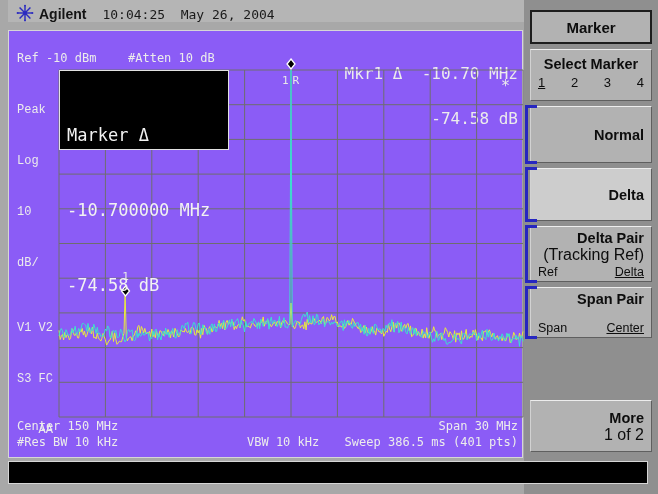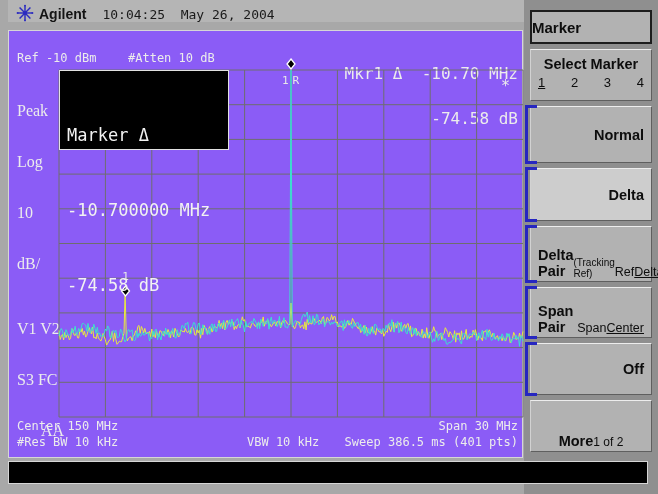--- a/index.html
+++ b/index.html
@@ -12,21 +12,21 @@
   .logo{width:18px;height:18px;margin-left:8px;flex:0 0 auto;}
   .brand{font-weight:bold;font-size:14px;color:#141414;margin-left:5px;}
   .clock{font-family:"DejaVu Sans Mono",monospace;font-size:13px;color:#1a1a1a;
          margin-left:16px;white-space:pre;}
 
   
   .display{position:absolute;left:8px;top:30px;width:515px;height:428px;background:#8b5cf6;
            border:1px solid #d6d6d6;box-sizing:border-box;color:#ececec;}
   .ann{position:absolute;font-family:"DejaVu Sans Mono",monospace;font-size:12px;
        white-space:pre;color:#ececec;line-height:14px;}
-  .col{position:absolute;font-family:Liberation Serif, serif;font-size:16px;
+  .col{position:absolute;font-family:Liberation Mono, monospace;font-size:12px;
        color:#ececec;line-height:17px;white-space:pre;}
   .indent{padding-left:3ch;}
   #plot{position:absolute;left:50px;top:39px;overflow:visible;}
   .mkrbox{position:absolute;left:50px;top:39px;width:170px;height:80px;background:#000;
           border:1px solid #e2e2e2;box-sizing:border-box;
           font-family:"DejaVu Sans Mono",monospace;font-size:17px;line-height:25px;
           padding:2px 0 15px 7px;color:#f2f2f2;white-space:pre;z-index:3;}
   .readout{position:absolute;right:4px;top:5px;text-align:right;
            font-family:"DejaVu Sans Mono",monospace;font-size:16px;line-height:15px;
            white-space:pre;color:#ececec;}
@@ -39,28 +39,28 @@
   .msgbar{position:absolute;left:8px;top:461px;width:640px;height:23px;background:#000;
           border:1px solid #d6d6d6;box-sizing:border-box;z-index:5;}
 
   
   .menu{position:absolute;left:524px;top:0;width:134px;height:494px;background:#8f8f8f;}
   .btn{position:absolute;left:6px;width:122px;background:#b2b2b2;box-sizing:border-box;
        border-top:1px solid #ededed;border-left:1px solid #d2d2d2;
        border-right:1px solid #5f5f5f;border-bottom:1px solid #5f5f5f;
        color:#0d0d0d;cursor:pointer;}
   .btn .main{font-weight:bold;font-size:14.5px;}
-  .btn .sub{font-size:10px;}
+  .btn .sub{font-size:16px;}
   .btn.title{top:10px;height:34px;border:2px solid #1d1d1d;display:flex;
-             align-items:center;font-weight:bold;font-size:15px;}
+             align-items:center;justify-content:center;font-weight:bold;font-size:15px;}
   .btn.sel{top:49px;height:52px;}
   .btn.sel .main{display:block;text-align:center;margin-top:6px;}
   .numrow{display:flex;justify-content:space-between;padding:3px 7px 0 7px;font-size:13px;}
   .btn.key-r{display:flex;align-items:center;justify-content:flex-end;padding-right:7px;}
-  .btn.col-r{display:flex;flex-direction:row;align-items:flex-end;
+  .btn.col-r{display:flex;flex-direction:column;align-items:flex-end;
              padding:3px 7px 2px 7px;}
   .pairrow{width:100%;display:flex;justify-content:space-between;font-size:12.5px;
            margin-top:auto;box-sizing:border-box;}
   .active{background:#cdcdcd;}
   .bracket{position:absolute;left:-6px;top:-2px;bottom:-2px;width:9px;
            border:3px solid #2626c0;border-right:none;pointer-events:none;}
   .u{text-decoration:underline;}
 </style>
 </head>
 <body>
@@ -192,24 +192,20 @@
 
   <div class="btn col-r" style="top:287px;height:51px;">
     <div class="bracket"></div>
     <span class="main">Span Pair</span>
     <div class="pairrow">
       <span>Span</span>
       <span class="u">Center</span>
     </div>
   </div>
 
-  <div class="btn key-r" style="top:343px;height:52px;">
-    <div class="bracket"></div>
-    <span class="main">Off</span>
-  </div>
 
   <div class="btn col-r" style="top:400px;height:52px;justify-content:center;">
     <span class="main">More</span>
-    <span class="sub" style="font-size:12px;">1 of 2</span>
+    <span class="sub" style="font-size:16px;">1 of 2</span>
   </div>
 </div>
 
 <div class="msgbar"></div>
 
 </body></html>

